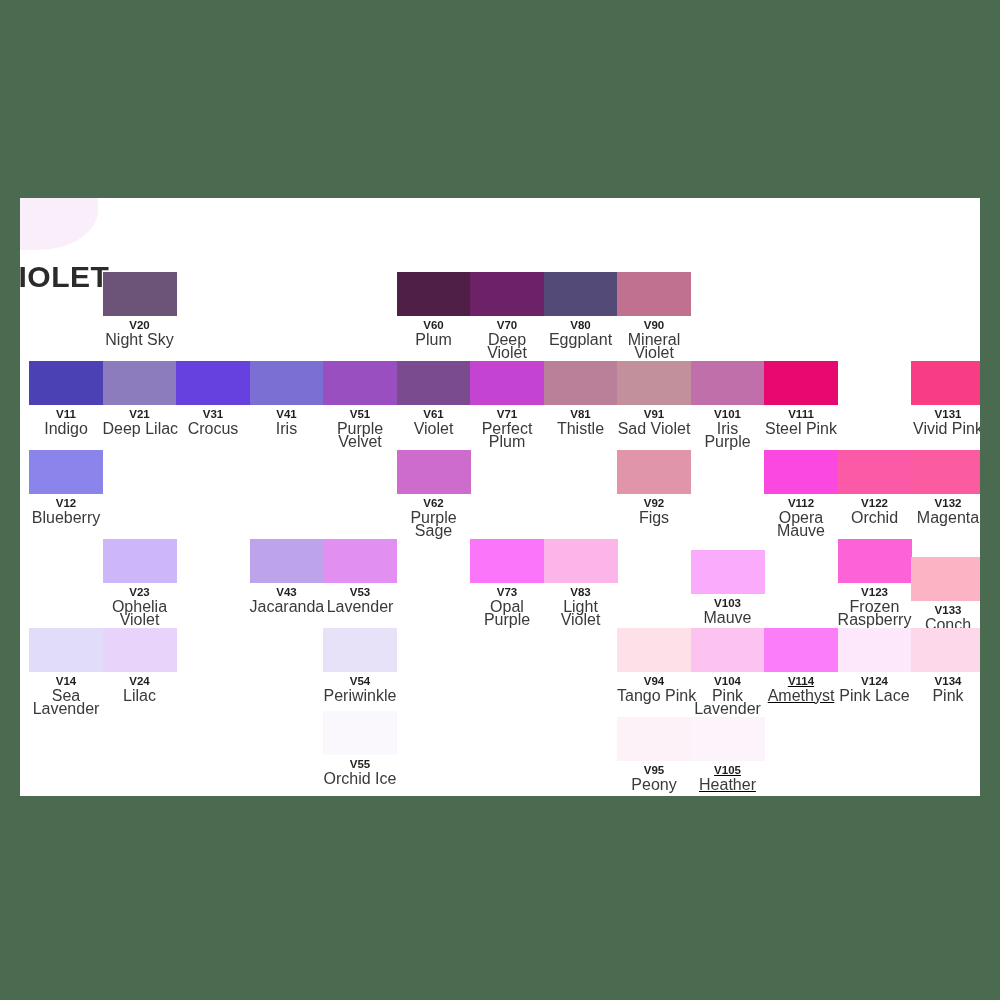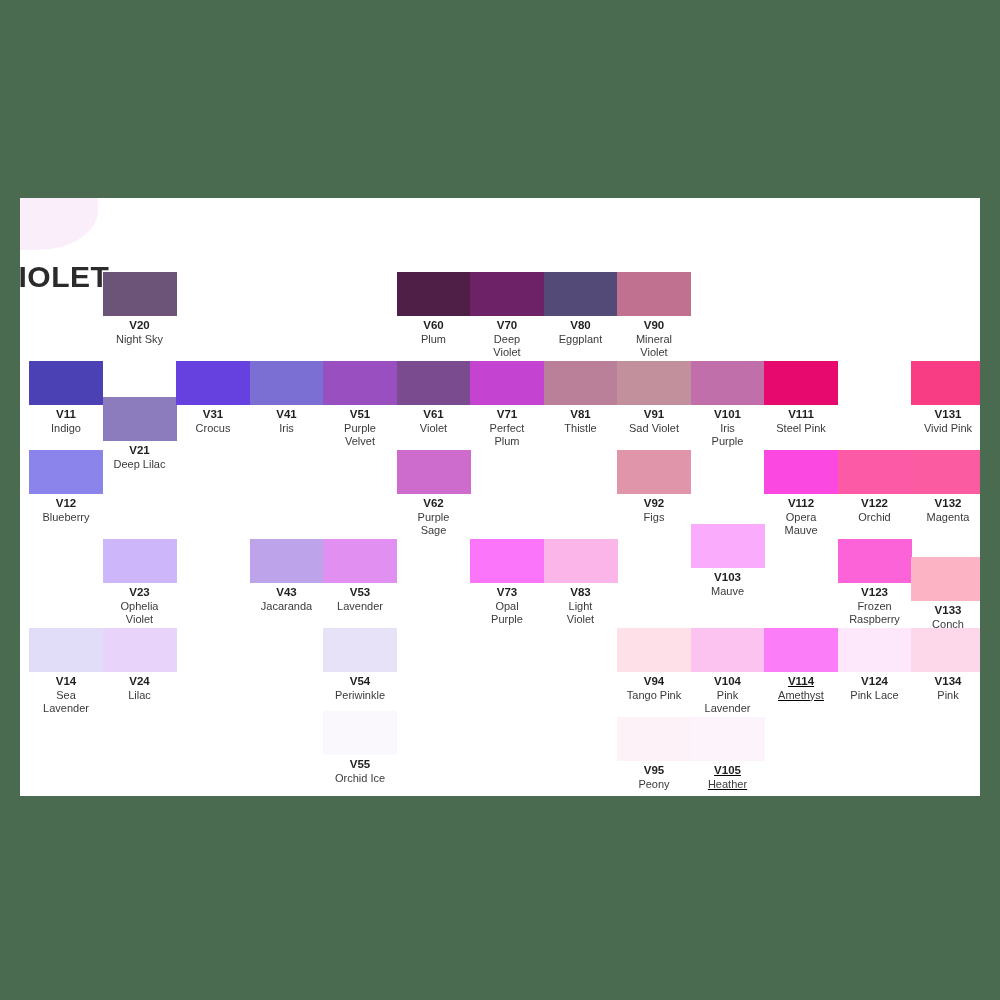--- a/index.html
+++ b/index.html
@@ -76,21 +76,21 @@
     text-align: center;
     font-size: 11.5px;
     font-weight: bold;
     color: #1f1f1f;
     line-height: 13.5px;
     margin-top: 3px;
     white-space: nowrap;
   }
   .cell-name {
     text-align: center;
-    font-size: 11px;
+    font-size: 16px;
     font-weight: normal;
     color: #3a3a3a;
     line-height: 13.5px;
     white-space: nowrap;
   }
   .cell-name span {
     display: block;
   }
 </style>
 </head>
@@ -126,21 +126,21 @@
           </div>
         </div>
         <div class="column" style="left: 82.5px;">
           <div class="cell" style="top: 74px;">
             <div class="swatch" style="background: rgb(107, 84, 120);"></div>
             <div class="cell-code">V20</div>
             <div class="cell-name">
               <span>Night Sky</span>
             </div>
           </div>
-          <div class="cell" style="top: 163px; margin-top: 36px;">
+          <div class="cell" style="top: 163px;">
             <div class="swatch" style="background: rgb(140, 124, 189);"></div>
             <div class="cell-code">V21</div>
             <div class="cell-name">
               <span>Deep Lilac</span>
             </div>
           </div>
           <div class="cell" style="top: 341px;">
             <div class="swatch" style="background: rgb(205, 182, 250);"></div>
             <div class="cell-code">V23</div>
             <div class="cell-name">
@@ -326,21 +326,21 @@
         </div>
         <div class="column" style="left: 670.5px;">
           <div class="cell" style="top: 163px;">
             <div class="swatch" style="background: rgb(193, 111, 171);"></div>
             <div class="cell-code">V101</div>
             <div class="cell-name">
               <span>Iris</span>
               <span>Purple</span>
             </div>
           </div>
-          <div class="cell" style="top: 326px;">
+          <div class="cell" style="top: 352px;">
             <div class="swatch" style="background: rgb(251, 171, 251);"></div>
             <div class="cell-code">V103</div>
             <div class="cell-name">
               <span>Mauve</span>
             </div>
           </div>
           <div class="cell" style="top: 430px;">
             <div class="swatch" style="background: rgb(252, 194, 240);"></div>
             <div class="cell-code">V104</div>
             <div class="cell-name">

